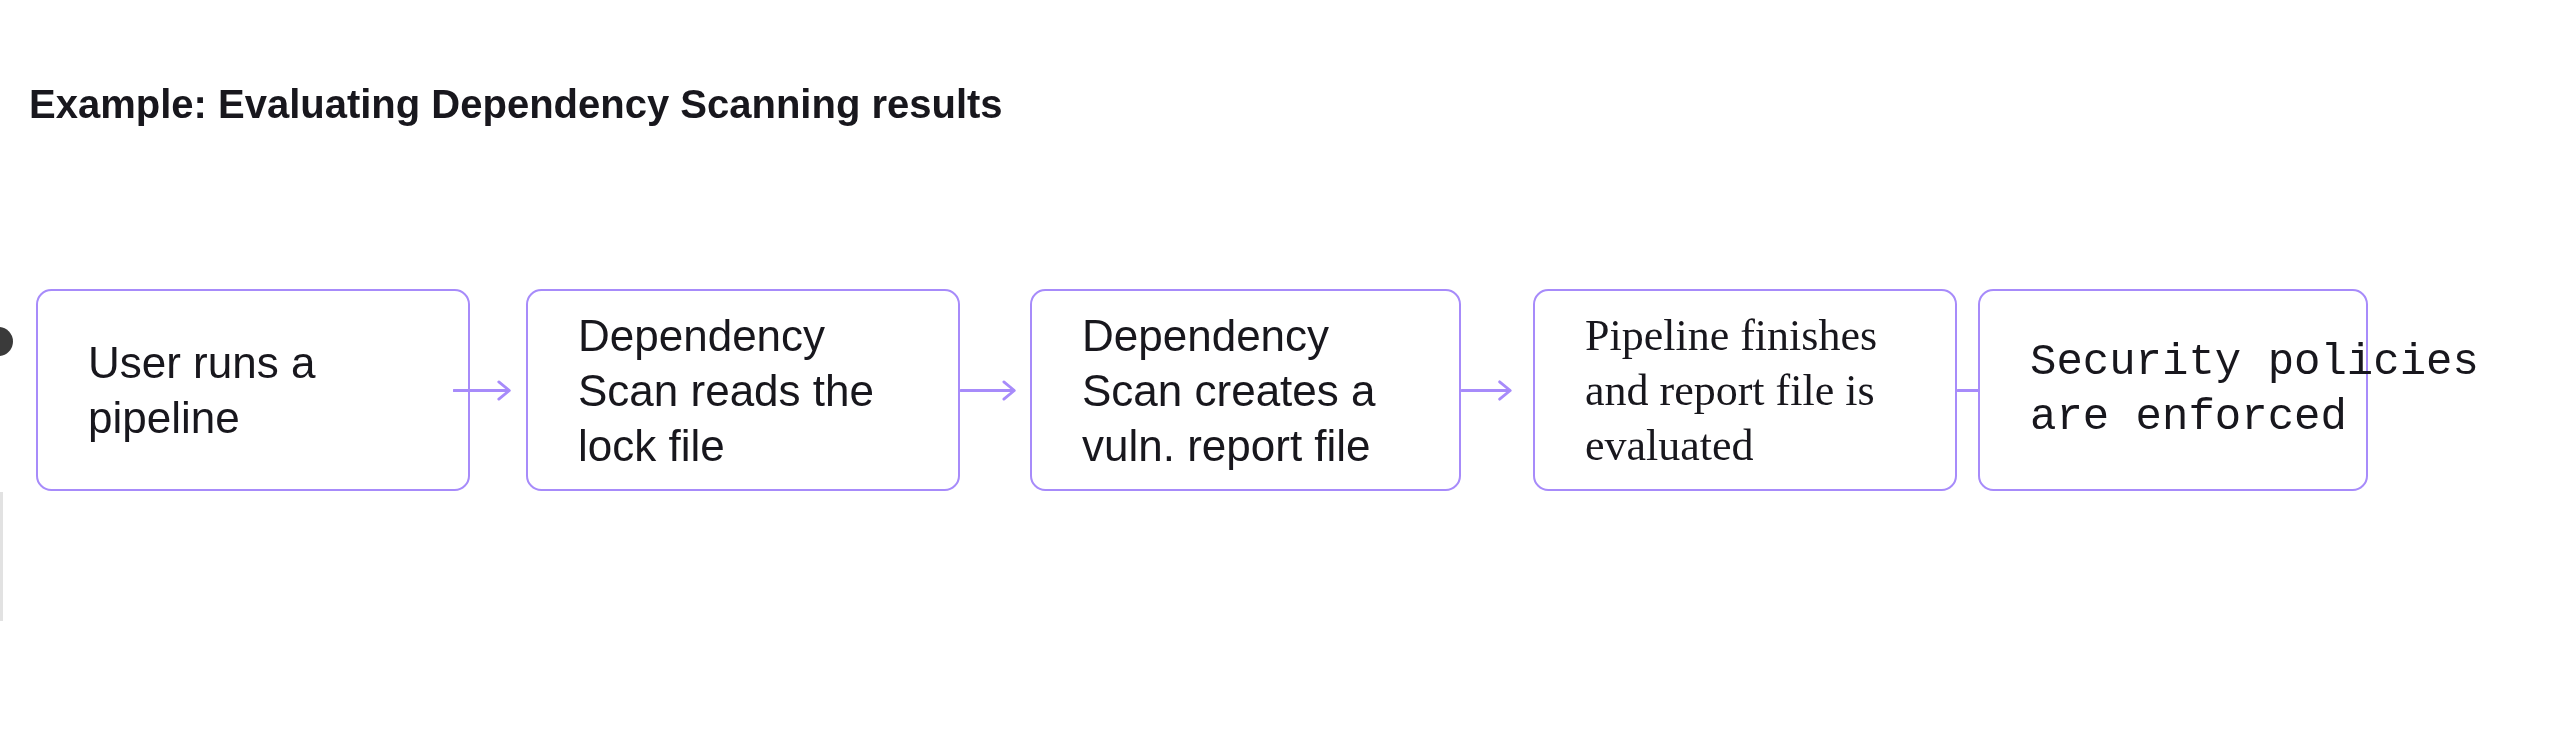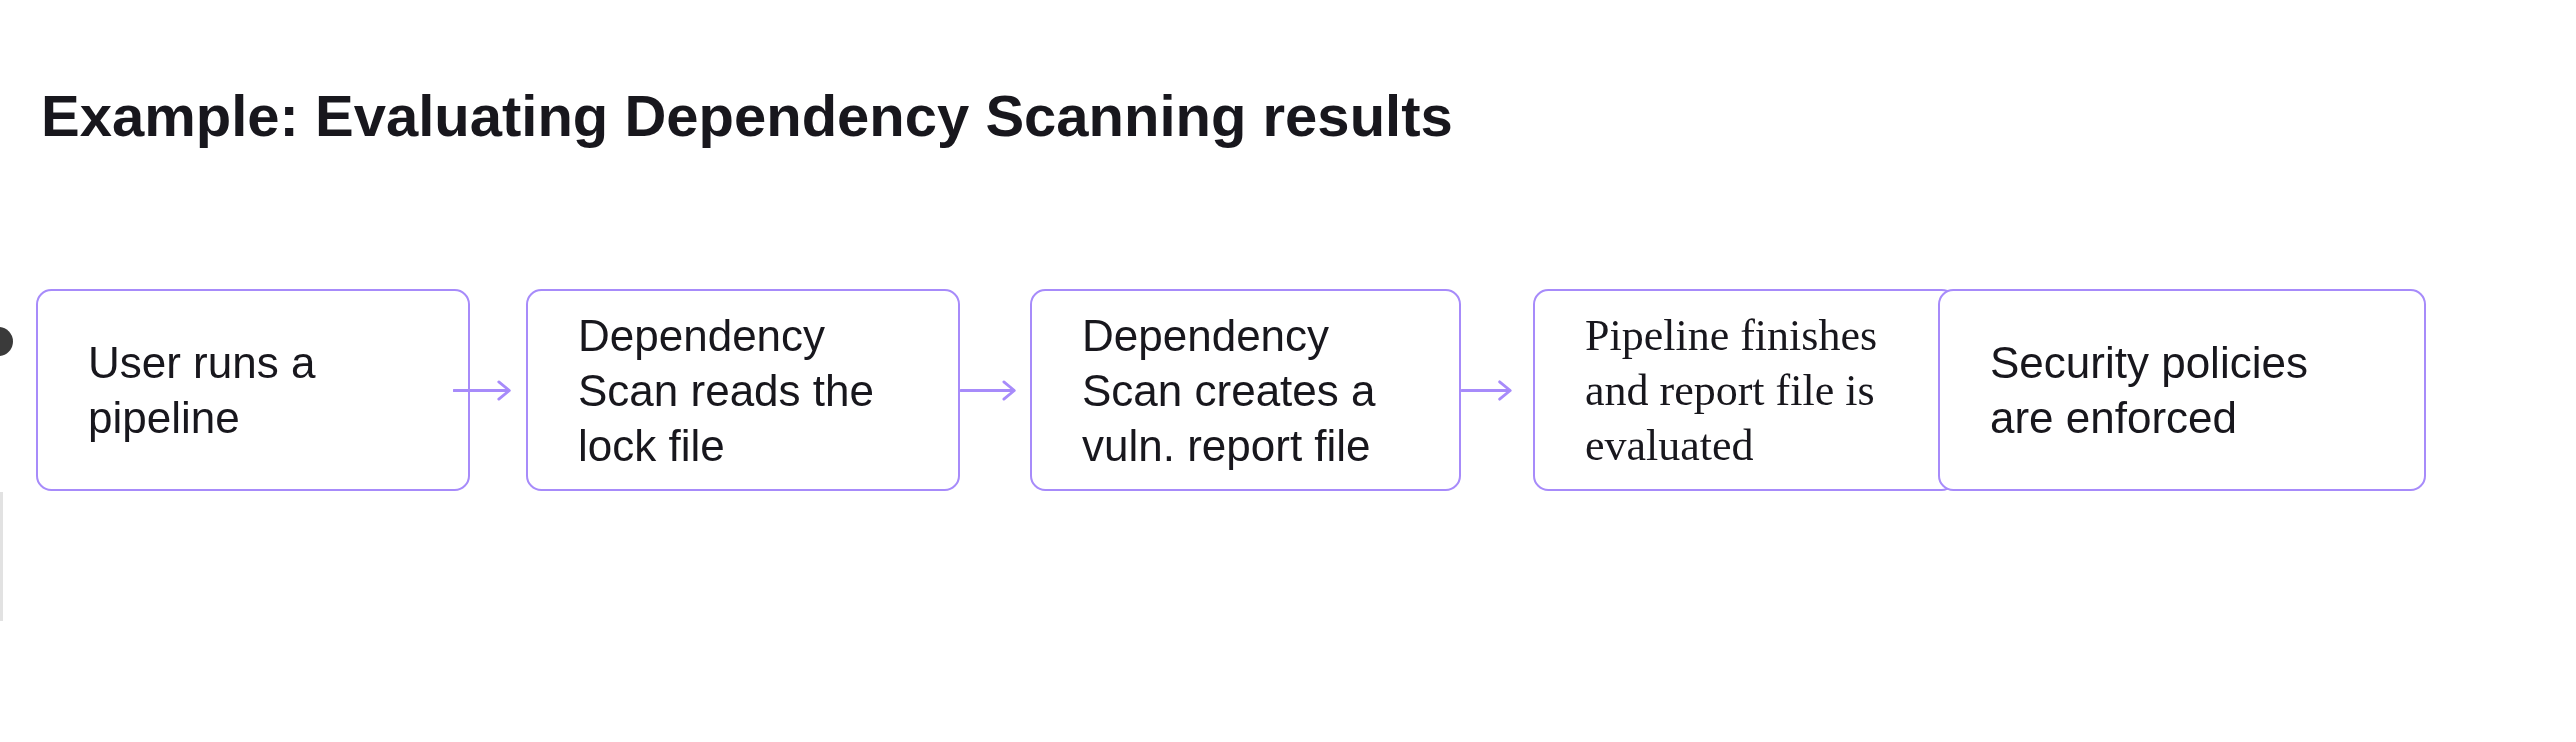--- a/index.html
+++ b/index.html
@@ -18,26 +18,25 @@
     width: 2576px;
     height: 742px;
     background: var(--background);
     overflow: hidden;
     font-family: "Liberation Sans", sans-serif;
   }
   .diagram-title {
     position: absolute;
     left: 29px;
     top: 82px;
-    font-size: 58px;
+    font-size: 40px;
     font-weight: 700;
     color: var(--title-text);
     letter-spacing: 0px;
     white-space: pre;
-    margin-left: 12px;
   }
   .node {
     position: absolute;
     top: 289px;
     height: 202px;
     background: #ffffff;
     border: 2.9px solid var(--node-border);
     border-radius: 15.3px;
     display: flex;
     align-items: center;
@@ -47,21 +46,21 @@
   .node .node-label {
     font-size: 44px;
     line-height: 55px;
     color: var(--node-text);
     white-space: pre;
   }
   .node-1 { left: 36px;   width: 434px; }
   .node-2 { left: 526px;  width: 434px; }
   .node-3 { left: 1030px; width: 431px; }
   .node-4 { left: 1533px; width: 424px; font-family: Liberation Serif, serif; }
-  .node-5 { left: 1938px; width: 488px; }
+  .node-5 { left: 1978px; width: 390px; font-family: Liberation Mono, monospace; }
   .arrow-svg {
     position: absolute;
     top: 376px;
     color: var(--arrow);
     display: block;
   }
   .arrow-1 { left: 453px; }
   .arrow-2 { left: 960px; }
   .arrow-3 { left: 1461px; }
   .arrow-4 { left: 1957px; }

